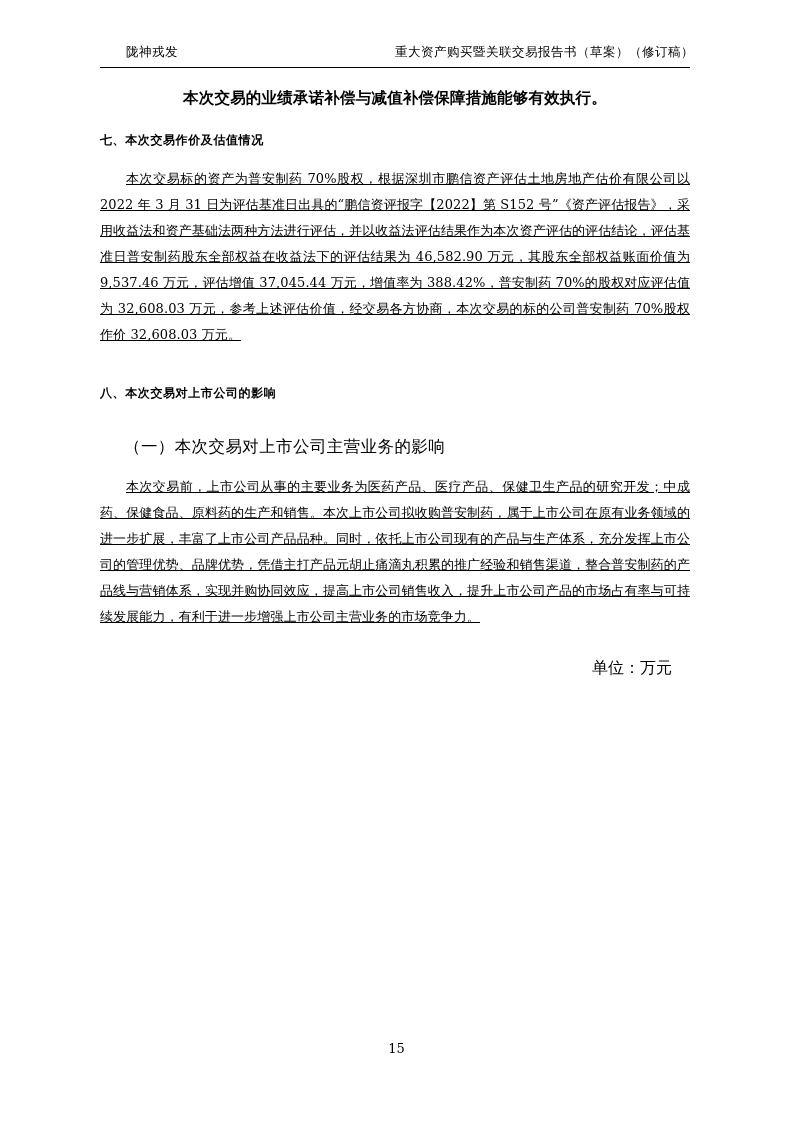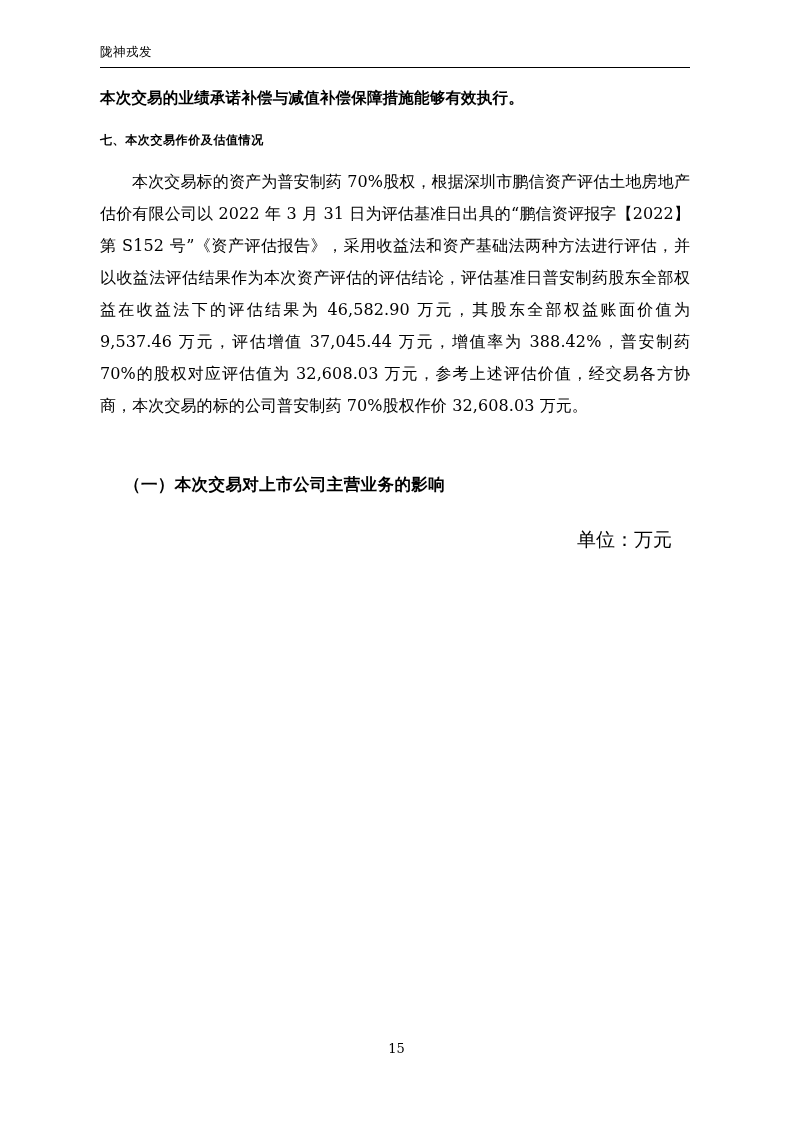--- a/index.html
+++ b/index.html
@@ -24,68 +24,71 @@
     top: 44px;
     width: 590px;
   }
   .header {
     display: flex;
     justify-content: space-between;
     align-items: center;
     font-size: 12.5px;
     letter-spacing: 0.5px;
     padding-bottom: 5px;
+    margin-left: 26px;
   }
   .header-left {
     white-space: nowrap;
   }
   .header-right {
     white-space: nowrap;
     margin-right: -4px;
   }
   .header-rule {
     border-top: 1.6px solid #000;
     margin-top: 1px;
     margin-bottom: 16px;
   }
   .bold-lead {
     font-weight: bold;
     font-size: 15.5px;
     line-height: 1.75;
     letter-spacing: 0.2px;
     margin: 0 0 20px 0;
+    text-align: center;
   }
   h2.section {
     font-weight: bold;
     font-size: 12px;
     letter-spacing: 0.6px;
     margin: 0 0 16px 0;
     line-height: 1.6;
   }
   h3.subsection {
-    font-weight: bold;
+    font-weight: normal;
     font-size: 16.5px;
     letter-spacing: 0.4px;
     margin: 0 0 14px 0;
     line-height: 1.6;
     padding-left: 24px;
   }
   p.body {
-    font-size: 16px;
+    font-size: 13px;
     line-height: 2.0;
     text-align: justify;
     text-justify: inter-ideograph;
     margin: 0 0 14px 0;
     text-indent: 2em;
     letter-spacing: 0.1px;
+    text-decoration: underline;
   }
   .spacer-lg { height: 22px; }
   .spacer-md { height: 14px; }
   .unit-line {
-    font-size: 19px;
+    font-size: 16px;
     text-align: right;
     margin: 0 0 8px 0;
     padding-right: 18px;
   }
   table.fin {
     border-collapse: collapse;
     width: 100%;
     font-size: 13.5px;
   }
   table.fin th {
@@ -110,34 +113,37 @@
 </style>
 </head>
 <body>
 
 <div class="page">
 
   <div class="content">
 
     <div class="header">
       <span class="header-left">陇神戎发</span>
+      <span class="header-right">重大资产购买暨关联交易报告书（草案）（修订稿）</span>
     </div>
     <div class="header-rule"></div>
 
     <p class="bold-lead">本次交易的业绩承诺补偿与减值补偿保障措施能够有效执行。</p>
 
     <h2 class="section">七、本次交易作价及估值情况</h2>
     <p class="body">本次交易标的资产为普安制药 70%股权，根据深圳市鹏信资产评估土地房地产估价有限公司以 2022 年 3 月 31 日为评估基准日出具的“鹏信资评报字【2022】第 S152 号”《资产评估报告》，采用收益法和资产基础法两种方法进行评估，并以收益法评估结果作为本次资产评估的评估结论，评估基准日普安制药股东全部权益在收益法下的评估结果为 46,582.90 万元，其股东全部权益账面价值为 9,537.46 万元，评估增值 37,045.44 万元，增值率为 388.42%，普安制药 70%的股权对应评估值为 32,608.03 万元，参考上述评估价值，经交易各方协商，本次交易的标的公司普安制药 70%股权作价 32,608.03 万元。</p>
 
     <div class="spacer-lg"></div>
 
+    <h2 class="section">八、本次交易对上市公司的影响</h2>
 
     <div class="spacer-md"></div>
 
     <h3 class="subsection">（一）本次交易对上市公司主营业务的影响</h3>
+    <p class="body">本次交易前，上市公司从事的主要业务为医药产品、医疗产品、保健卫生产品的研究开发；中成药、保健食品、原料药的生产和销售。本次上市公司拟收购普安制药，属于上市公司在原有业务领域的进一步扩展，丰富了上市公司产品品种。同时，依托上市公司现有的产品与生产体系，充分发挥上市公司的管理优势、品牌优势，凭借主打产品元胡止痛滴丸积累的推广经验和销售渠道，整合普安制药的产品线与营销体系，实现并购协同效应，提高上市公司销售收入，提升上市公司产品的市场占有率与可持续发展能力，有利于进一步增强上市公司主营业务的市场竞争力。</p>
 
     <div class="spacer-md"></div>
 
 
     <div class="unit-line">单位：万元</div>
 
 
   </div>
 
   <div class="footer-num">15</div>

